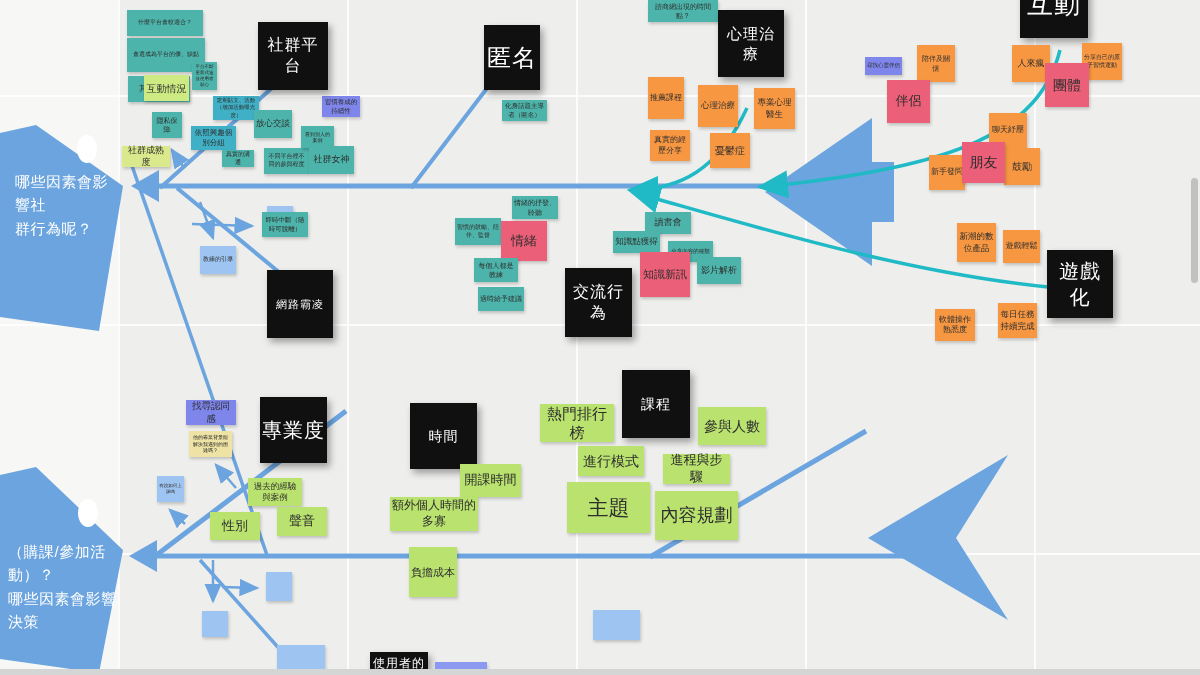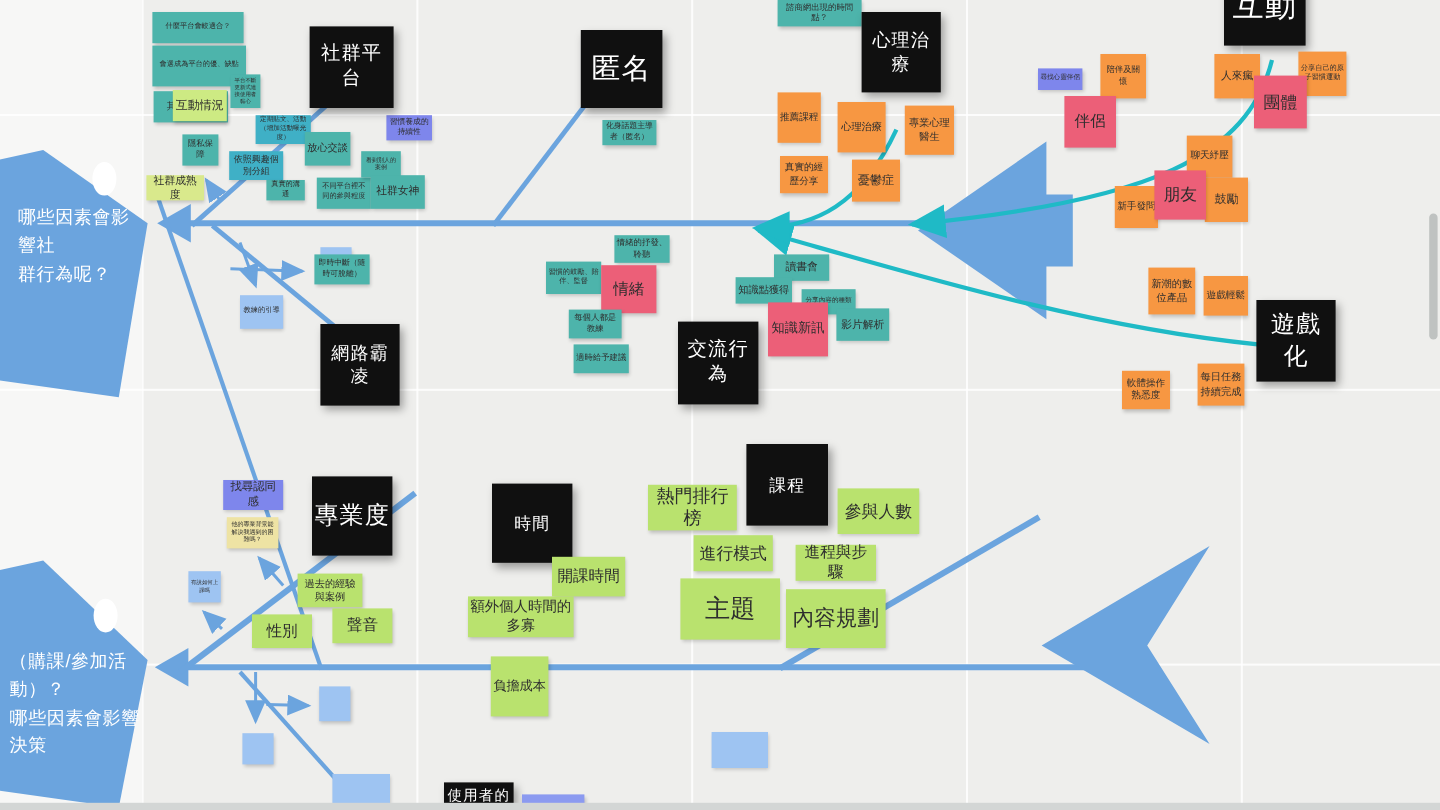--- a/index.html
+++ b/index.html
@@ -100,22 +100,22 @@
       <div class="note" style="left: 122px; top: 146px; width: 48px; height: 21px; background: rgb(217, 233, 140); font-size: 9px;">社群成熟度</div>
       <div class="note" style="left: 222px; top: 150px; width: 32px; height: 17px; background: rgb(77, 180, 171); font-size: 6px;">真實的溝通</div>
       <div class="note" style="left: 264px; top: 148px; width: 45px; height: 26px; background: rgb(77, 180, 171); font-size: 6px;">不同平台裡不同的參與程度</div>
       <div class="note" style="left: 301px; top: 126px; width: 33px; height: 22px; background: rgb(77, 180, 171); font-size: 5px;">看到別人的案例</div>
       <div class="note" style="left: 309px; top: 146px; width: 45px; height: 28px; background: rgb(77, 180, 171); font-size: 9px;">社群女神</div>
       <div class="note" style="left: 322px; top: 96px; width: 38px; height: 21px; background: rgb(126, 134, 236); font-size: 6.5px;">習慣養成的持續性</div>
       <div class="note topic" style="left: 258px; top: 22px; width: 70px; height: 68px; background: rgb(16, 16, 16); color: rgb(255, 255, 255); font-size: 16px;">社群平台</div>
       <div class="note" style="left: 267px; top: 206px; width: 26px; height: 12px; background: rgb(158, 196, 242);"></div>
       <div class="note" style="left: 262px; top: 212px; width: 46px; height: 25px; background: rgb(77, 180, 171); font-size: 6.5px;">即時中斷（隨時可脫離）</div>
       <div class="note" style="left: 200px; top: 246px; width: 36px; height: 28px; background: rgb(158, 196, 242); font-size: 6px;">教練的引導</div>
-      <div class="note topic" style="left: 267px; top: 270px; width: 66px; height: 68px; background: rgb(16, 16, 16); color: rgb(255, 255, 255); font-size: 15px;">網路霸凌</div>
-      <div class="note topic" style="left: 484px; top: 25px; width: 68px; height: 65px; background: rgb(16, 16, 16); color: rgb(255, 255, 255); font-size: 24px;">匿名</div>
+      <div class="note topic" style="left: 267px; top: 270px; width: 66px; height: 68px; background: rgb(16, 16, 16); color: rgb(255, 255, 255); font-size: 11px;">網路霸凌</div>
+      <div class="note topic" style="left: 484px; top: 25px; width: 56px; height: 65px; background: rgb(16, 16, 16); color: rgb(255, 255, 255); font-size: 24px;">匿名</div>
       <div class="note" style="left: 502px; top: 100px; width: 45px; height: 21px; background: rgb(77, 180, 171); font-size: 6.5px;">化身話題主導者（匿名）</div>
       <div class="note" style="left: 648px; top: 0px; width: 70px; height: 22px; background: rgb(77, 180, 171); font-size: 7px;">諮商網出現的時間點？</div>
       <div class="note topic" style="left: 718px; top: 10px; width: 66px; height: 67px; background: rgb(16, 16, 16); color: rgb(255, 255, 255); font-size: 15px;">心理治療</div>
       <div class="note" style="left: 648px; top: 77px; width: 36px; height: 42px; background: rgb(247, 151, 66); font-size: 8px;">推薦課程</div>
       <div class="note" style="left: 698px; top: 85px; width: 40px; height: 42px; background: rgb(247, 151, 66); font-size: 8.5px;">心理治療</div>
       <div class="note" style="left: 754px; top: 88px; width: 41px; height: 41px; background: rgb(247, 151, 66); font-size: 8.5px;">專業心理醫生</div>
       <div class="note" style="left: 650px; top: 130px; width: 40px; height: 31px; background: rgb(247, 151, 66); font-size: 8px;">真實的經歷分享</div>
       <div class="note" style="left: 710px; top: 133px; width: 40px; height: 35px; background: rgb(247, 151, 66); font-size: 10px;">憂鬱症</div>
       <div class="note" style="left: 865px; top: 57px; width: 37px; height: 18px; background: rgb(126, 134, 236); font-size: 5.5px;">尋找心靈伴侶</div>
       <div class="note" style="left: 917px; top: 45px; width: 38px; height: 37px; background: rgb(247, 151, 66); font-size: 7px;">陪伴及關懷</div>

